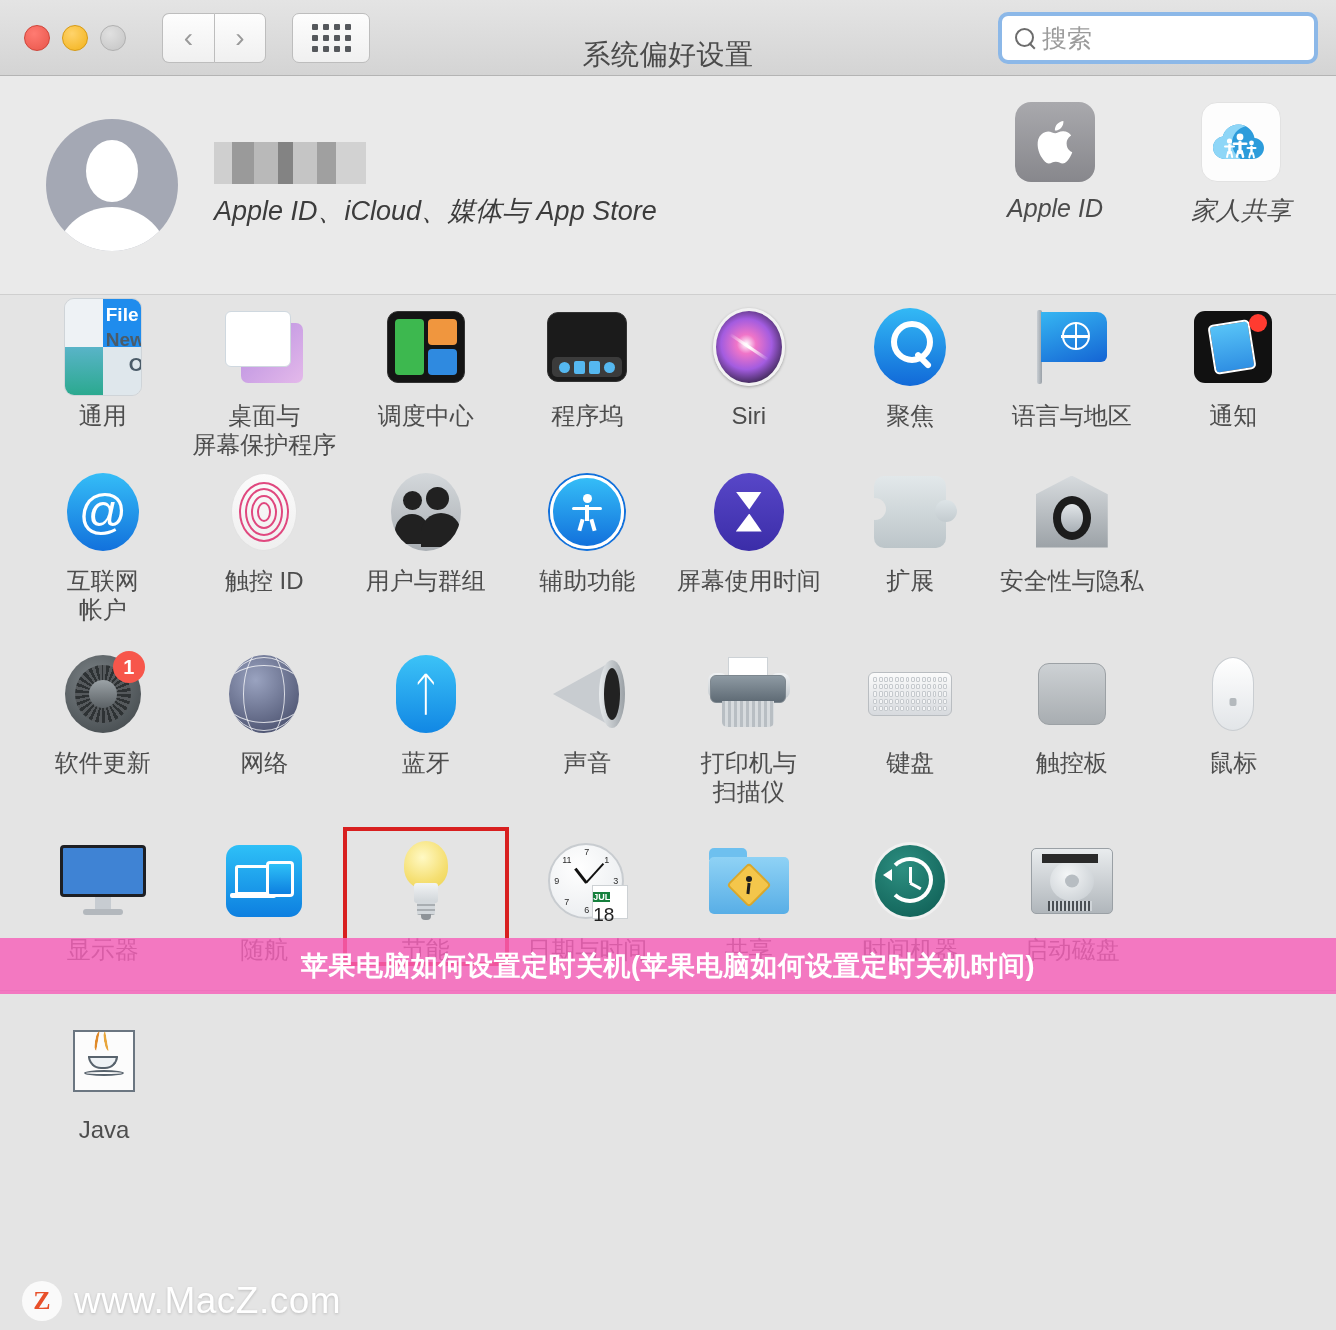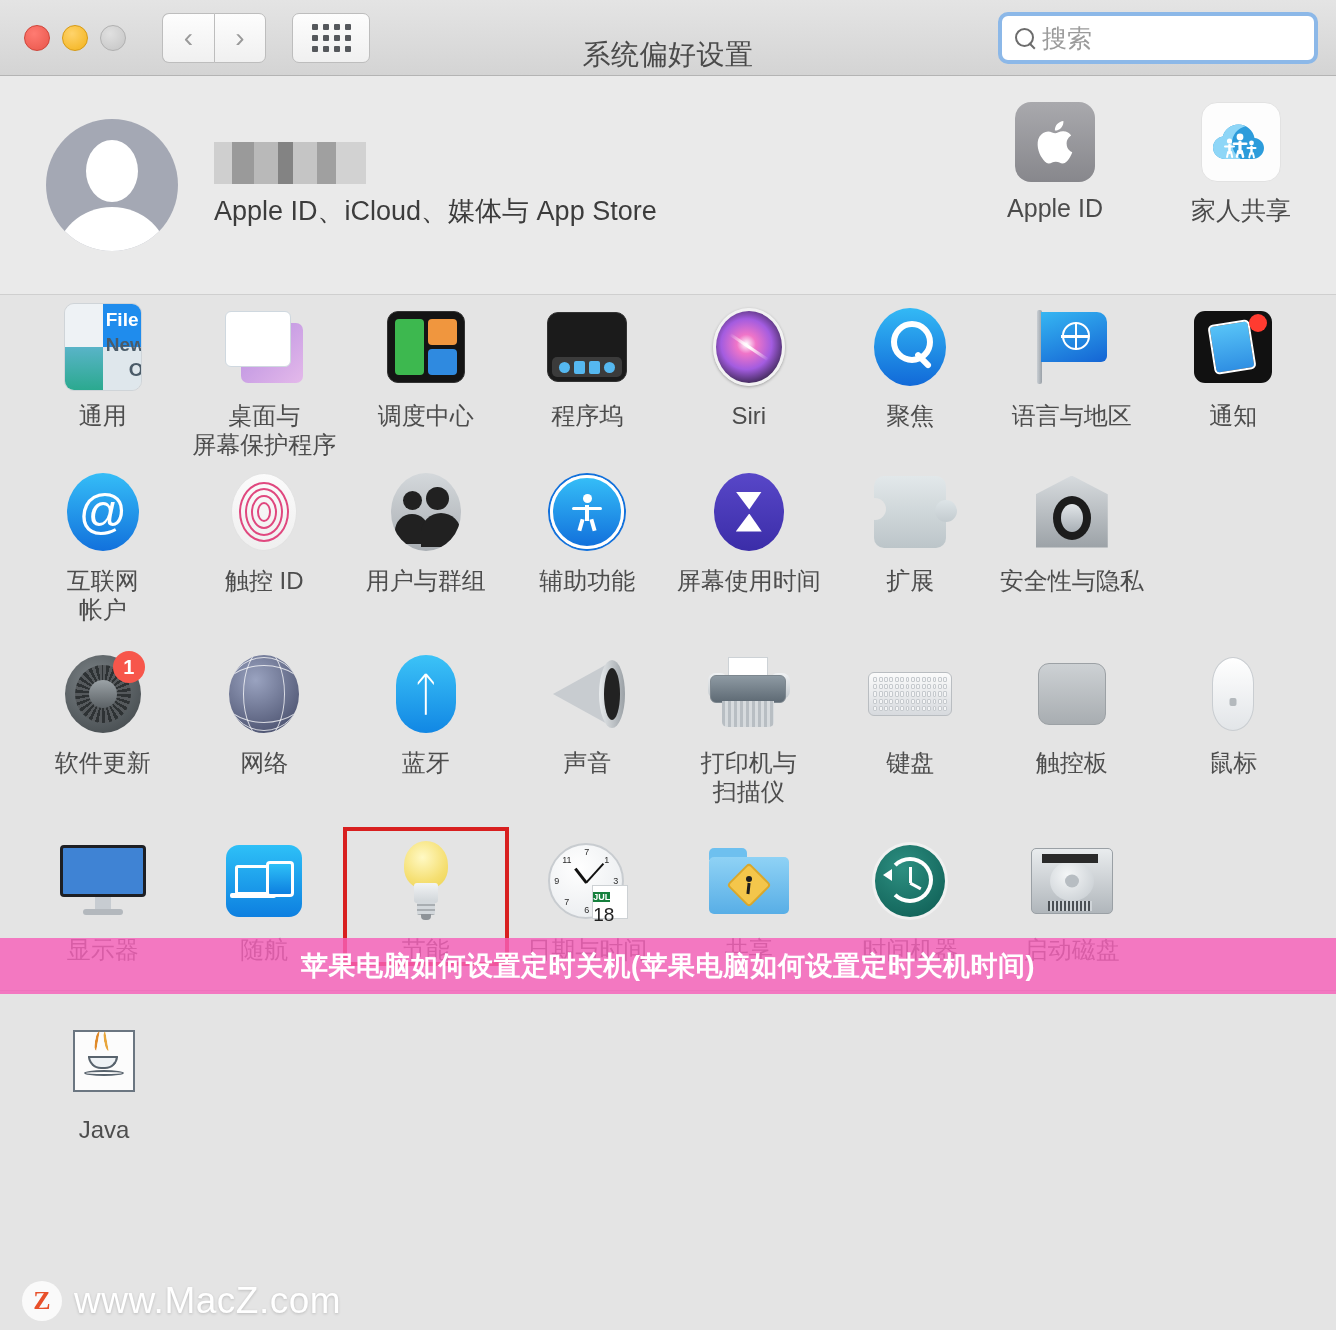--- a/index.html
+++ b/index.html
@@ -81,21 +81,21 @@
     background: transparent;
   }
   #searchinput::placeholder { color: #9b9b9b; }
 
   
   #appleid-row {
     position: relative;
     flex: 0 0 219px; height: 219px;
     background: #eaeaea;
     border-bottom: 1px solid #cfcfcf;
-    display: flex; align-items: center;
+    display: flex; align-items: center; font-style: italic;
   }
   #avatar {
     width: 132px; height: 132px; border-radius: 50%;
     margin-left: 46px;
     background: #a4a8b4;
     position: relative; overflow: hidden; flex: 0 0 132px;
   }
   #avatar .head { position:absolute; left:50%; top:21px; transform:translateX(-50%); width:52px; height:62px; background:#fff; border-radius:50%; }
   #avatar .body { position:absolute; left:50%; top:88px; transform:translateX(-50%); width:112px; height:80px; background:#fff; border-radius:56px 56px 0 0 / 52px 52px 0 0; }
 
@@ -170,21 +170,21 @@
   }
   #wm-text {
     font-size: 37px; color: #ffffff; letter-spacing: 0.5px;
     text-shadow: 0 1px 3px rgba(0,0,0,0.18);
   }
 
   
   .ic { position: relative; }
 
   
-  .ic-general { width:78px; height:88px; border-radius:10px; overflow:hidden; display:grid; grid-template-columns:1fr 1fr; grid-template-rows:1fr 1fr; border:1px solid #cfd4d8; }
+  .ic-general { width:78px; height:98px; border-radius:10px; overflow:hidden; display:grid; grid-template-columns:1fr 1fr; grid-template-rows:1fr 1fr; border:1px solid #cfd4d8; }
   .ic-general .q1 { background:#eef2f5; }
   .ic-general .q2 { background:#1f8ced; }
   .ic-general .q3 { background:linear-gradient(#59b4c8,#2ba98f); }
   .ic-general .q4 { background:#dfe7ec; }
   .ic-general .t { position:absolute; color:#fff; font-size:19px; font-weight:bold; left:41px; top:5px; }
   .ic-general .t2 { position:absolute; color:#4b5b68; font-size:19px; font-weight:bold; left:41px; top:30px; }
   .ic-general .t3 { position:absolute; color:#4b5b68; font-size:19px; font-weight:bold; left:41px; top:55px;margin-left:23px; }
 
   
   .ic-desktop { width:82px; height:76px; }

